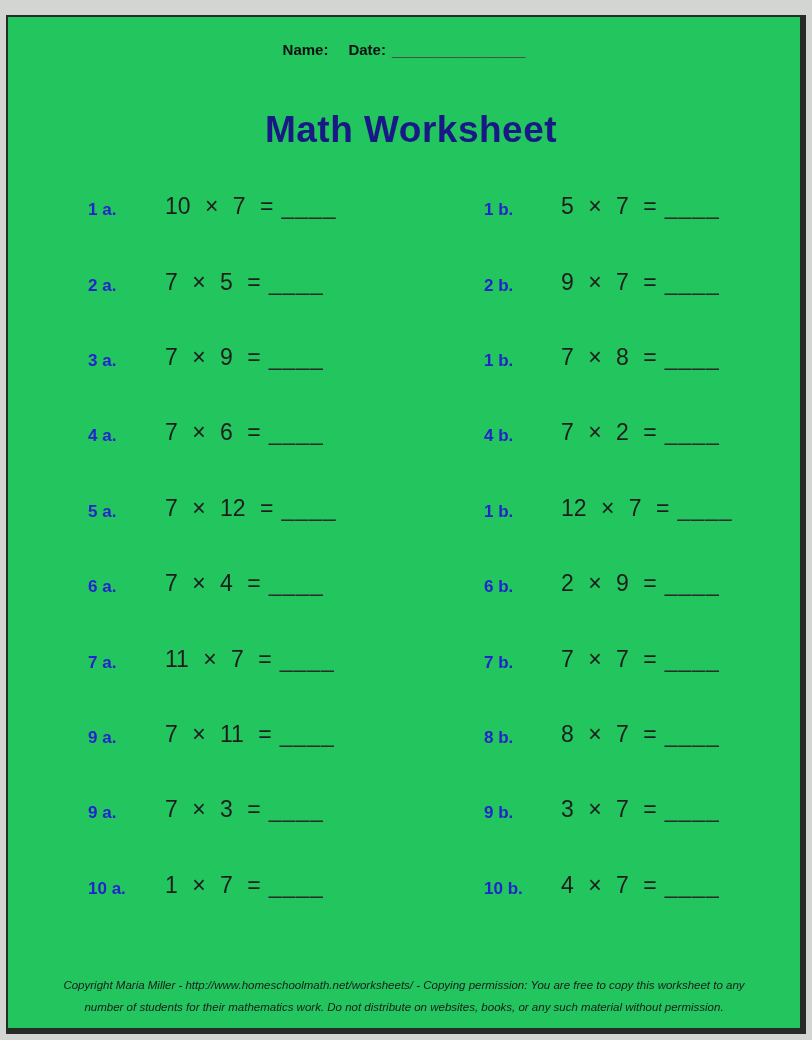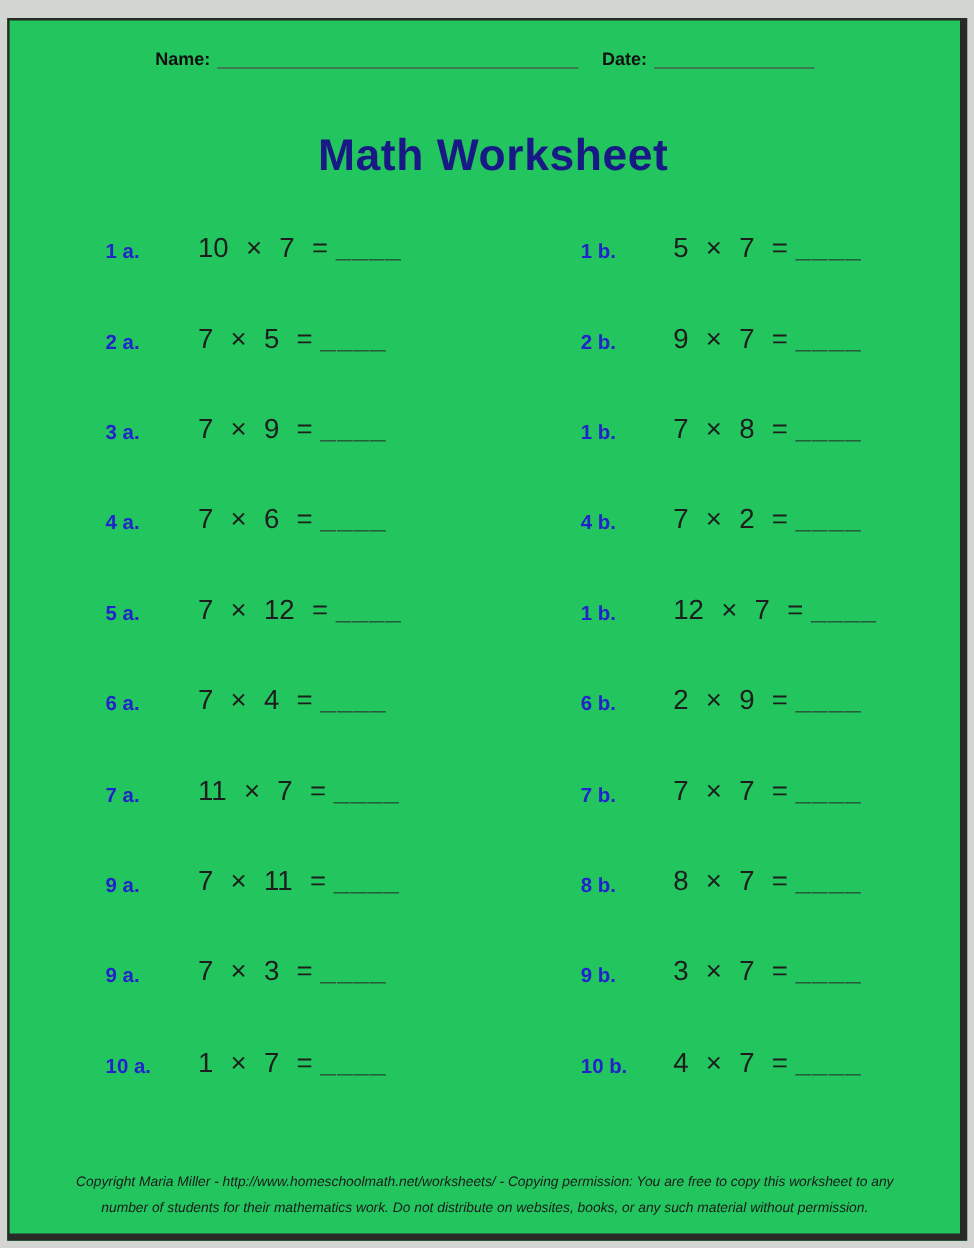--- a/index.html
+++ b/index.html
@@ -92,21 +92,20 @@
   .pexpr {
     font-size: 23px;
     color: #1d1d1d;
     word-spacing: 8px;
   }
   .pblank {
     font-size: 23px;
     color: #2a2a2a;
     letter-spacing: 1px;
     margin-left: 8px;
-    font-style: italic;
   }
   
   .footer {
     position: absolute;
     bottom: 10px;
     left: 0;
     right: 0;
     text-align: center;
     font-style: italic;
     font-size: 11.5px;
@@ -114,21 +113,20 @@
     color: #1a1a1a;
   }
 </style>
 </head>
 <body>
 
 <div class="page">
 
   <div class="header">
     <span class="hdr-label">Name:</span>
-    <span class="hdr-line">____________________________________</span>
     <span class="hdr-gap"></span>
     <span class="hdr-label">Date:</span>
     <span class="hdr-line">________________</span>
   </div>
 
   <h1 class="title">Math Worksheet</h1>
 
   <div class="grid" id="problems-grid">
       <div class="prow">
         <div class="pcell">

